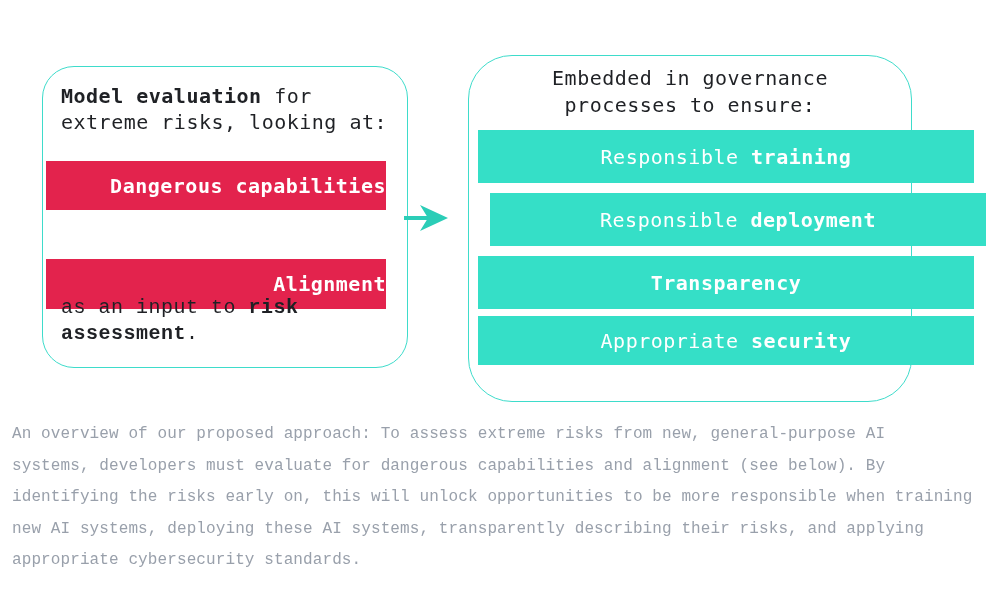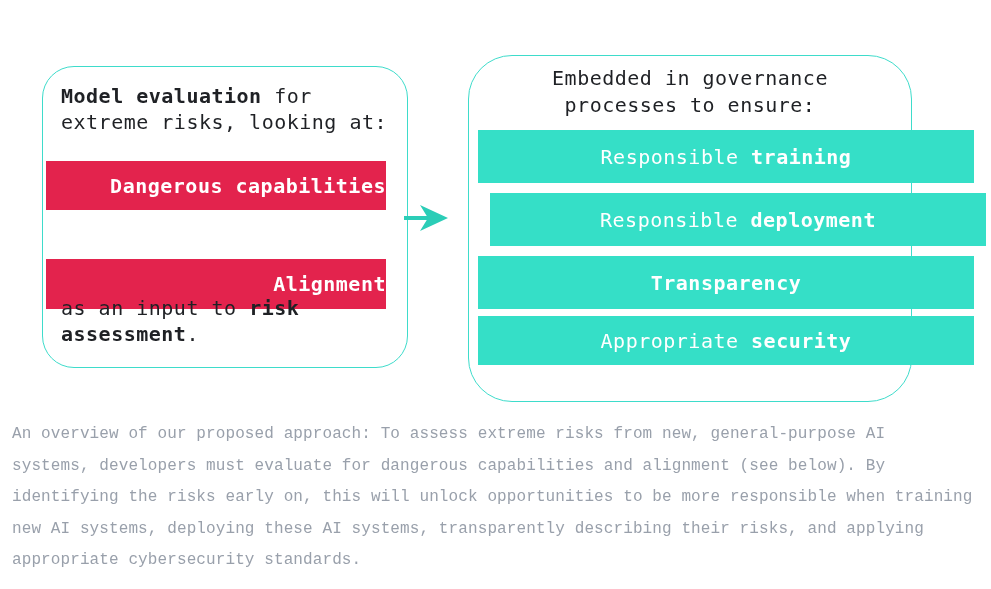--- a/index.html
+++ b/index.html
@@ -59,20 +59,21 @@
   .red-2 { top: 161px; height: 50px; margin-top: 31px; }
   .lb-footer {
     position: absolute;
     left: 18px;
     top: 228px;
     width: 340px;
     font-size: 20px;
     line-height: 26px;
     color: var(--ink);
     letter-spacing: 0.5px;
+    font-family: Liberation Mono, monospace;
   }
 
   
   .arrow {
     position: absolute;
     left: 403px;
     top: 203px;
   }
 
   

